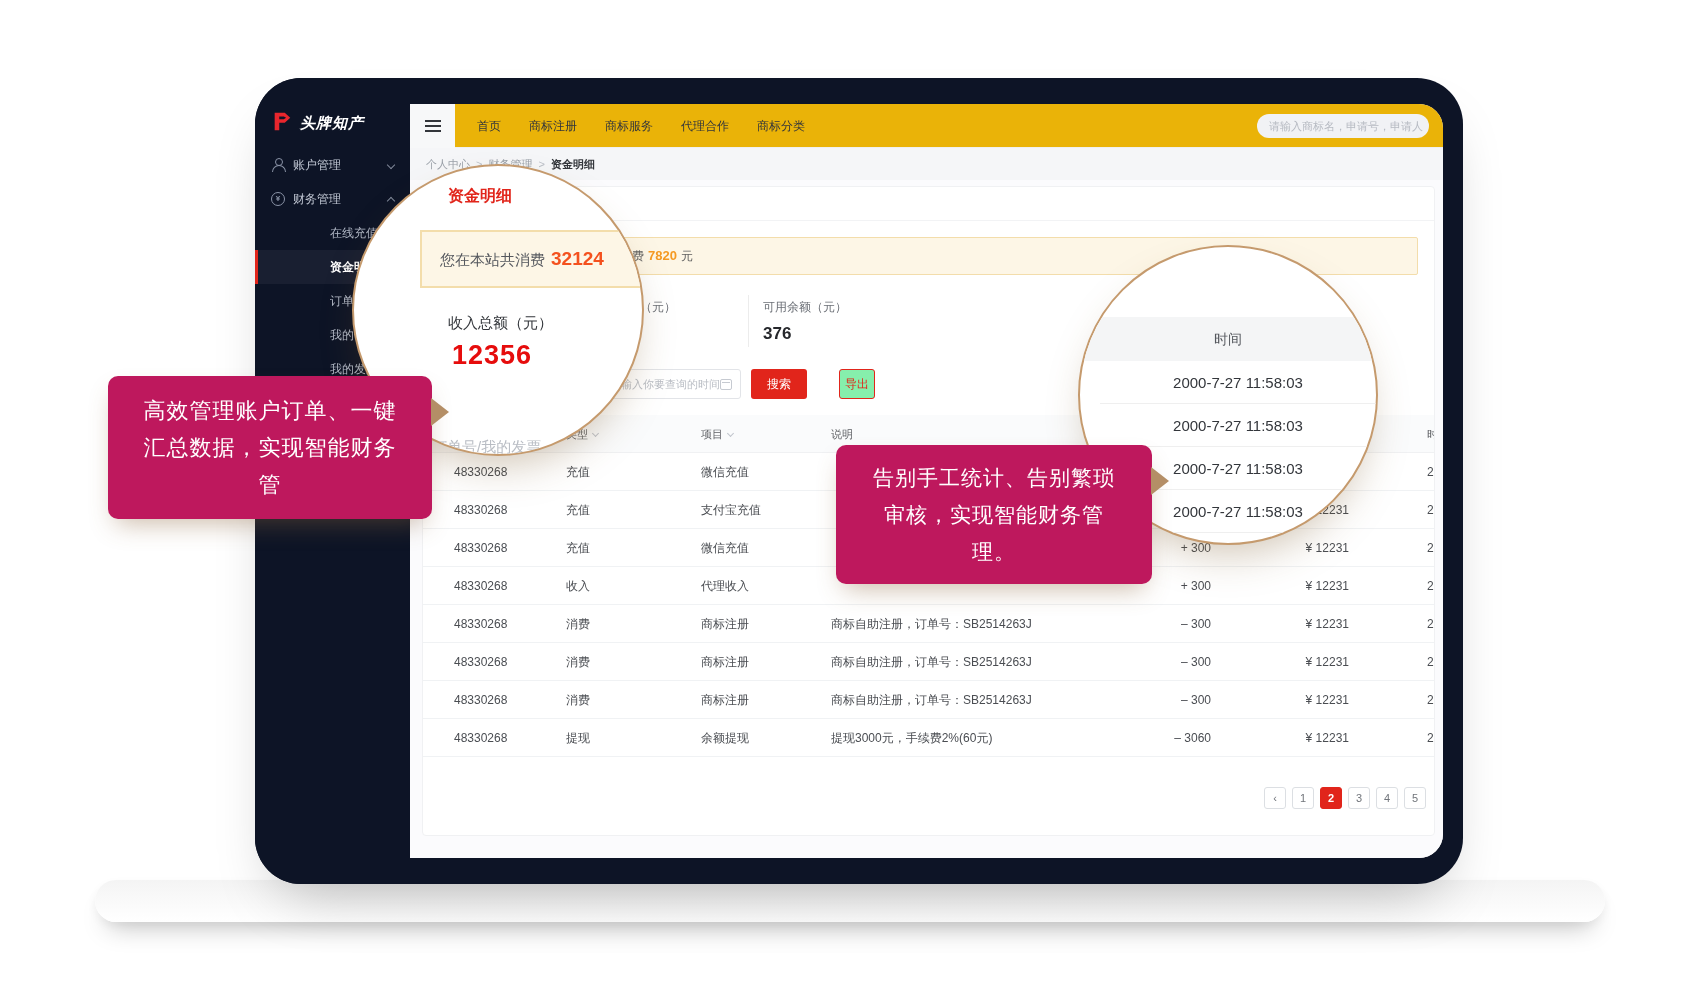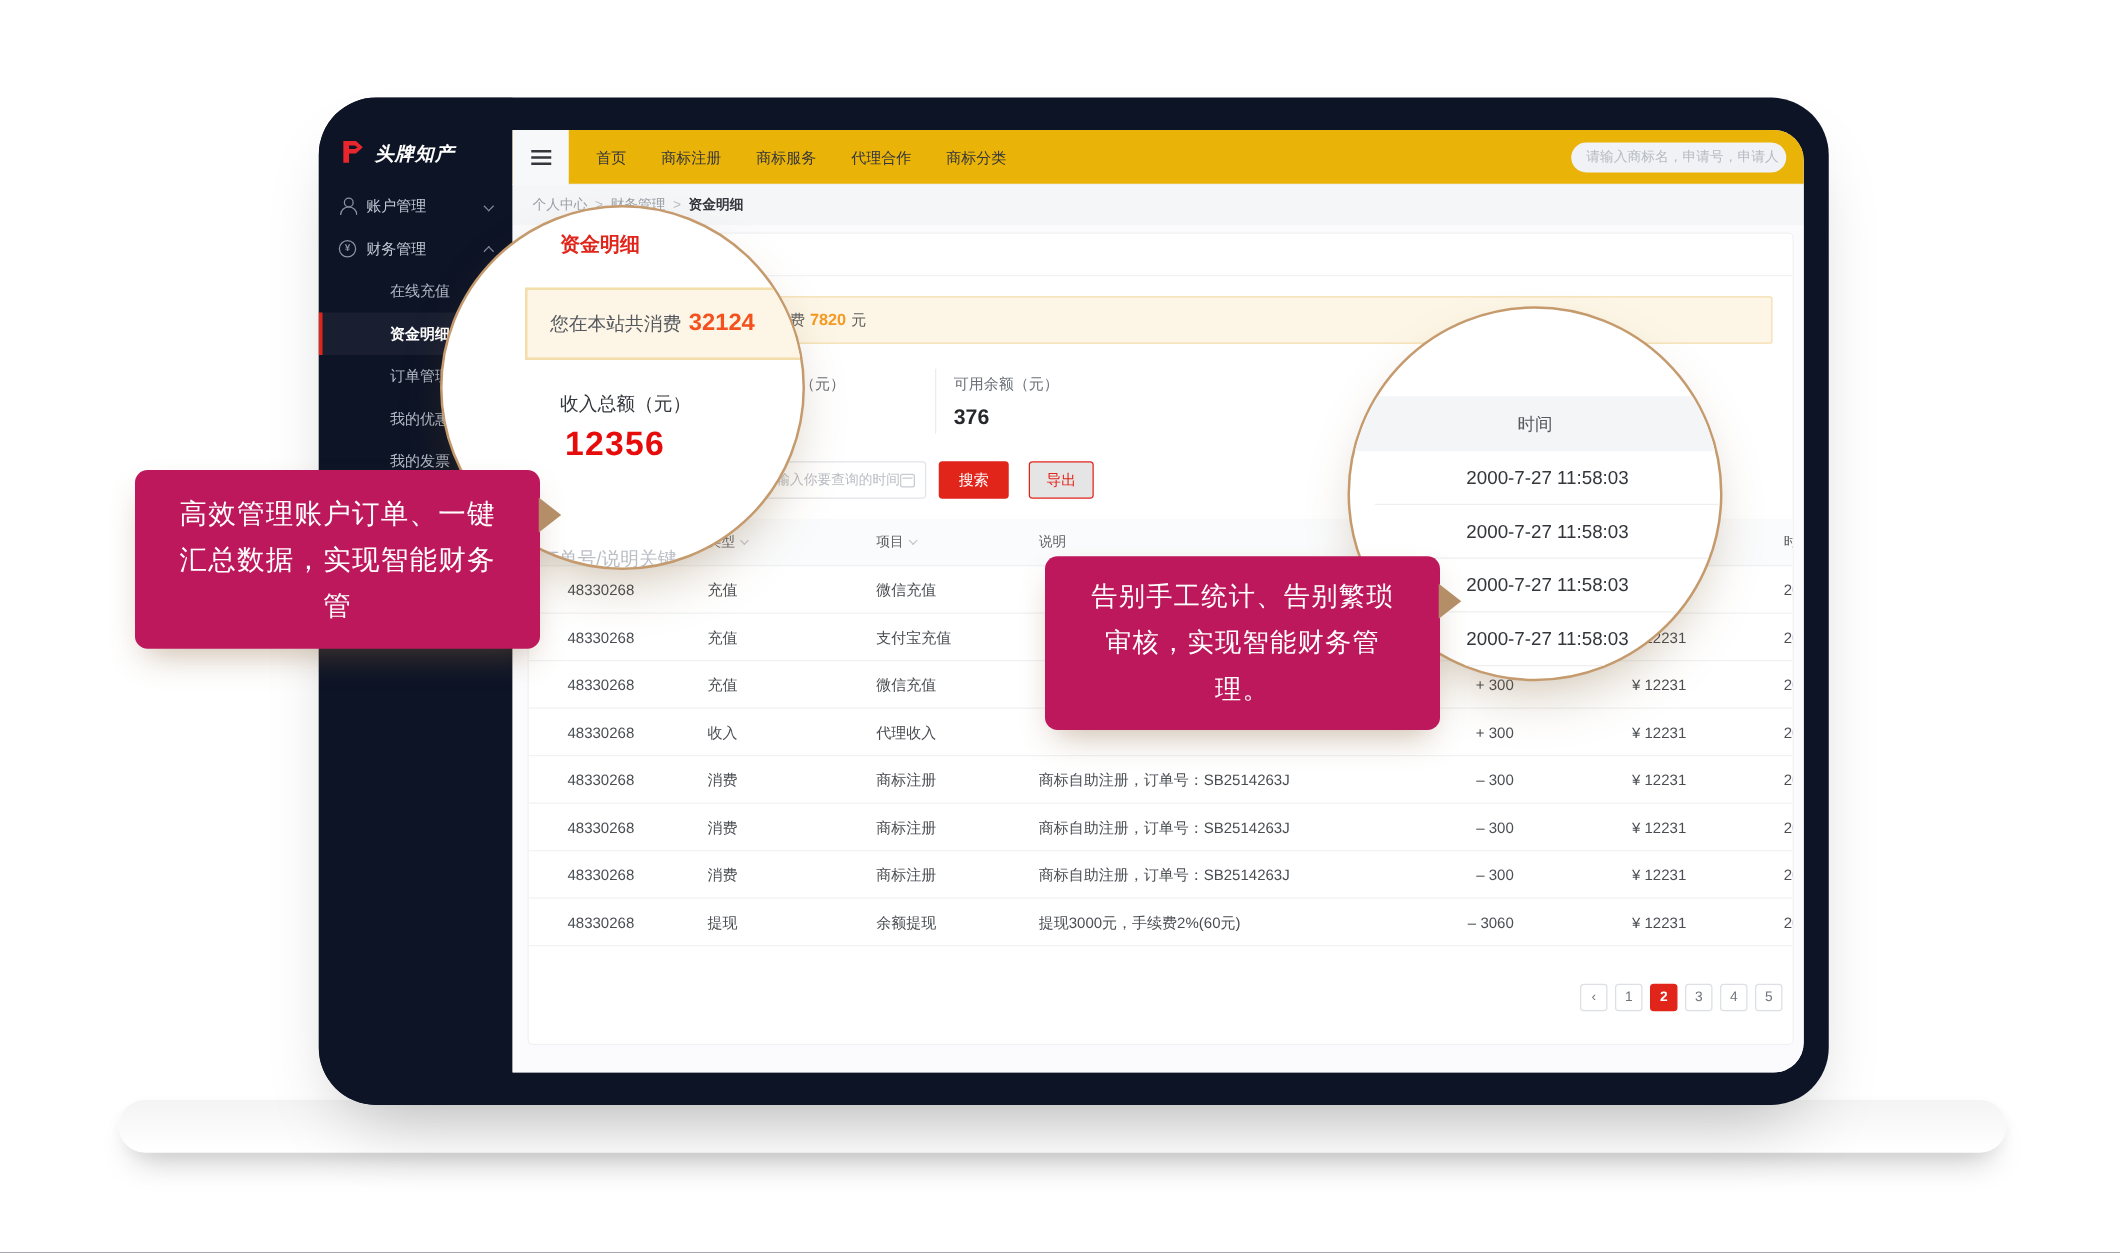--- a/index.html
+++ b/index.html
@@ -14,21 +14,21 @@
     background:#0d1426; border-radius:46px; overflow:hidden;
     box-shadow:0 30px 60px -24px rgba(0,0,0,.28); }
 
   
   .sidebar { position:absolute; left:0; top:0; bottom:0; width:155px; background:#0d1426; }
   .logo { position:absolute; left:16px; top:32px; display:flex; align-items:center; gap:7px;font-family:Liberation Mono, monospace; }
   .logo-title { color:#fff; font-size:15px; font-weight:bold; font-style:italic; letter-spacing:1px; }
   .menu { position:absolute; top:70px; left:0; right:0; }
   .s-item { position:relative; height:34px; line-height:34px; font-size:12px; color:#c2c8d4; cursor:pointer; }
   .s-item.top { padding-left:38px; }
-  .s-item.sub { padding-left:57px; color:#b3bac8; }
+  .s-item.sub { padding-left:75px; color:#b3bac8; }
   .s-item.gap { margin-top:104px; }
   .s-item.active { color:#fff; font-weight:bold; background:rgba(255,255,255,.05); }
   .s-item.active::before { content:""; position:absolute; left:0; top:0; bottom:0; width:3px; background:#e1251b; }
   .s-ic { position:absolute; left:16px; top:50%; transform:translateY(-50%); width:14px; height:14px; }
   .i-user::before { content:""; position:absolute; left:4px; top:0; width:6px; height:6px; border:1.4px solid #8a93a6; border-radius:50%; }
   .i-user::after { content:""; position:absolute; left:1px; bottom:0; width:12px; height:6px; border:1.4px solid #8a93a6; border-bottom:none; border-radius:7px 7px 0 0; }
   .i-fin { border:1.4px solid #8a93a6; border-radius:50%; color:#8a93a6; font-size:8px; line-height:11px; text-align:center; font-weight:bold; }
   .i-tpl { border:1.4px solid #8a93a6; border-radius:2px; }
   .i-tpl::before { content:""; position:absolute; left:1px; top:3px; right:1px; height:1.4px; background:#8a93a6; }
   .i-tpl::after { content:""; position:absolute; left:4px; top:5px; bottom:1px; width:1.4px; background:#8a93a6; }
@@ -77,21 +77,21 @@
   .toolbar { position:absolute; left:0; right:0; top:182px; height:32px; }
   .inp { position:absolute; top:0; height:30px; border:1px solid #e2e4e8; border-radius:3px; background:#fff;
     font-size:11px; color:#b9bdc4; line-height:28px; padding:0 8px; white-space:nowrap; overflow:hidden; cursor:text; }
   .inp-keyword { left:24px; width:128px; }
   .inp-date { left:178px; width:140px; padding-right:24px; }
   .cal { position:absolute; right:8px; top:9px; width:12px; height:11px; border:1.2px solid #c6cad1; border-radius:2px; }
   .cal::before { content:""; position:absolute; left:1px; top:2px; right:1px; height:1.2px; background:#c6cad1; }
   .btn { position:absolute; top:0; height:30px; border-radius:3px; font-size:12px; text-align:center;
     line-height:30px; cursor:pointer; }
   .btn-search { left:328px; width:56px; background:#e1251b; color:#fff; }
-  .btn-export { left:400px; width:52px; background:#e5e5e5; border:1px solid #e1251b; color:#e1251b; line-height:28px; }
+  .btn-export { left:416px; width:36px; background:#86efac; border:1px solid #e1251b; color:#e1251b; line-height:28px; }
 
   .table { position:absolute; left:0; right:0; top:228px; }
   .thead { position:relative; height:38px; background:#fafbfc; border-bottom:1px solid #f0f1f3;
     font-size:11px; color:#606266; }
   .trow { position:relative; height:38px; border-bottom:1px solid #f0f2f4; font-size:12px; color:#4a4d52; }
   .cell { position:absolute; top:0; line-height:38px; white-space:nowrap; }
   .c1 { left:31px; } .c2 { left:143px; } .c3 { left:278px; } .c4 { left:408px; }
   .c5 { left:668px; width:120px; text-align:right; }
   .c6 { left:806px; width:120px; text-align:right; }
   .c7 { left:1004px; }
@@ -340,21 +340,21 @@
     </div>
   </div>
 
   <div class="mag mag-left">
     <div class="ml-tab">资金明细</div>
     <div class="ml-banner">
       <span>您在本站共消费</span><span class="amt">32124</span>
     </div>
     <div class="ml-label">收入总额（元）</div>
     <div class="ml-value">12356</div>
-    <div class="ml-hint">订单号/说明关键</div>
+    <div class="ml-hint">订单号/我的发票</div>
   </div>
 
   <div class="mag mag-right">
     <div class="mr-head">时间</div>
     <div class="mr-rows">
 
     <div class="mr-row">2000-7-27  11:58:03</div>
         <div class="mr-row">2000-7-27  11:58:03</div>
         <div class="mr-row">2000-7-27  11:58:03</div>
         <div class="mr-row">2000-7-27  11:58:03</div>

